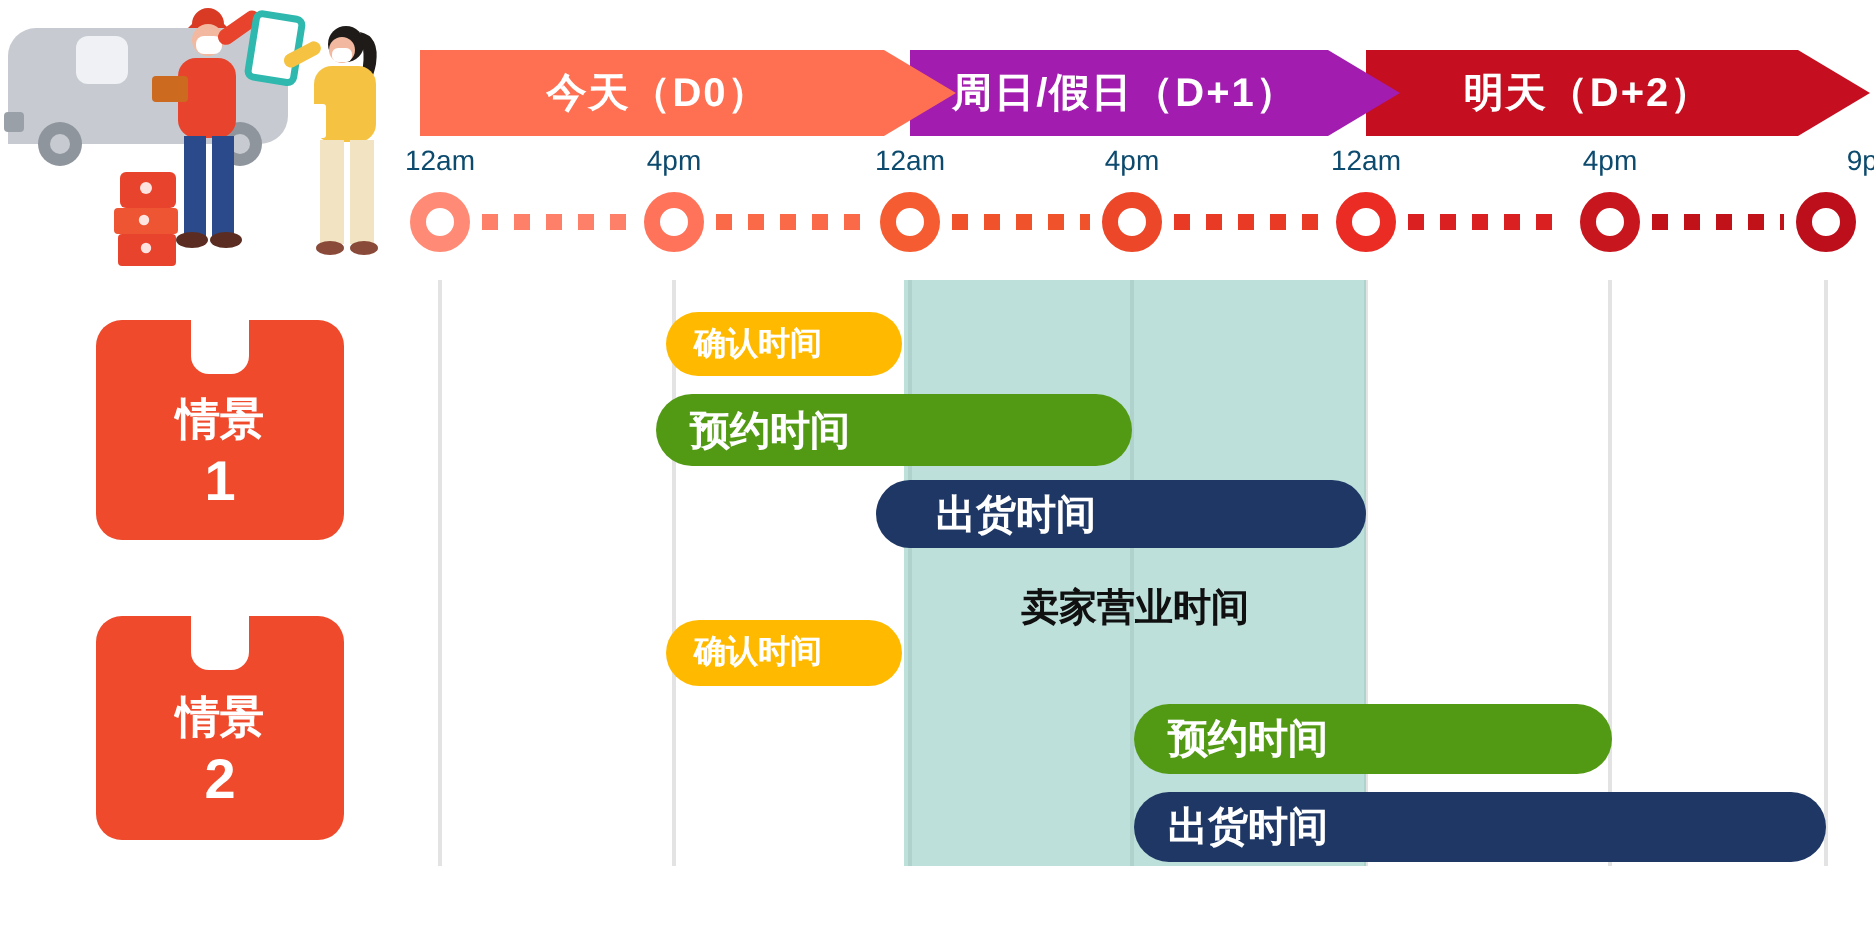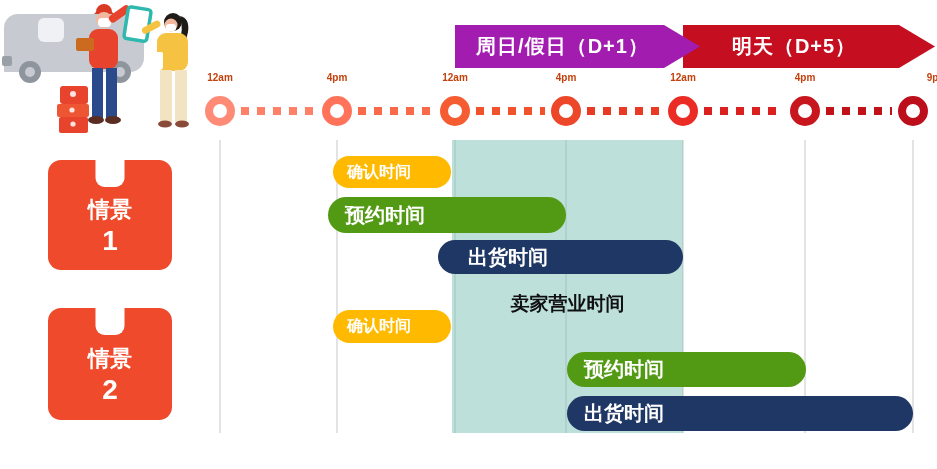--- a/index.html
+++ b/index.html
@@ -9,21 +9,21 @@
   }
   .illus{position:absolute;left:0;top:0;}
   .banner{
     position:absolute;top:25px;height:43px;display:flex;align-items:center;justify-content:center;
     color:#fff;font-weight:bold;font-size:20px;letter-spacing:1px;
     clip-path:polygon(0 0, calc(100% - 36px) 0, 100% 50%, calc(100% - 36px) 100%, 0 100%);
     padding-right:30px;box-sizing:border-box;white-space:nowrap;
   }
   .tick-label{
     position:absolute;top:72px;transform:translateX(-50%);
-    font-size:10px;font-weight:bold;color:#c2410c;white-space:nowrap;
+    font-size:14px;font-weight:normal;color:#0c4a6e;white-space:nowrap;
   }
   .tl-circle{
     position:absolute;top:96px;width:14px;height:14px;border-radius:50%;
     background:#fff;border:8px solid #f00;transform:translateX(-50%);z-index:5;
   }
   .tl-dash{position:absolute;top:107px;height:8px;z-index:4;}
   .gridline{position:absolute;top:140px;height:293px;width:2px;background:#e3e3e3;z-index:1;}
   .biz-region{position:absolute;top:140px;height:293px;background:rgba(123,193,183,0.5);z-index:2;}
   .biz-label{
     position:absolute;left:452px;width:231px;top:291px;text-align:center;
@@ -87,22 +87,23 @@
     <rect x="150" y="52" width="13" height="17" rx="1.5" fill="#fff"></rect>
     <rect x="160" y="70" width="12" height="52" fill="#f2e3c2"></rect>
     <rect x="175" y="70" width="12" height="52" fill="#f2e3c2"></rect>
     <ellipse cx="165" cy="124" rx="7" ry="3.5" fill="#8a4a3a"></ellipse>
     <ellipse cx="182" cy="124" rx="7" ry="3.5" fill="#8a4a3a"></ellipse>
   </svg>
 
   <div class="biz-region" id="biz-region" style="left: 452px; width: 231px;"></div>
   <div class="biz-label">卖家营业时间</div>
 
+<div class="banner" style="left: 210px; width: 268px; background: rgb(255, 112, 83); z-index: 13;">今天（D0）</div>
     <div class="banner" style="left: 455px; width: 245px; background: #a21caf; z-index: 12;">周日/假日（D+1）</div>
-    <div class="banner" style="left: 683px; width: 252px; background: rgb(197, 14, 31); z-index: 11;">明天（D+5）</div>
+    <div class="banner" style="left: 683px; width: 252px; background: rgb(197, 14, 31); z-index: 11;">明天（D+2）</div>
     <div class="gridline" style="left: 219px;"></div>
     <div class="tick-label" style="left: 220px;">12am</div>
     <div class="tl-circle" style="left: 220px; border-color: rgb(255, 139, 118);"></div>
     <div class="gridline" style="left: 336px;"></div>
     <div class="tick-label" style="left: 337px;">4pm</div>
     <div class="tl-circle" style="left: 337px; border-color: rgb(255, 115, 90);"></div>
     <div class="gridline" style="left: 454px;"></div>
     <div class="tick-label" style="left: 455px;">12am</div>
     <div class="tl-circle" style="left: 455px; border-color: rgb(245, 92, 49);"></div>
     <div class="gridline" style="left: 565px;"></div>

